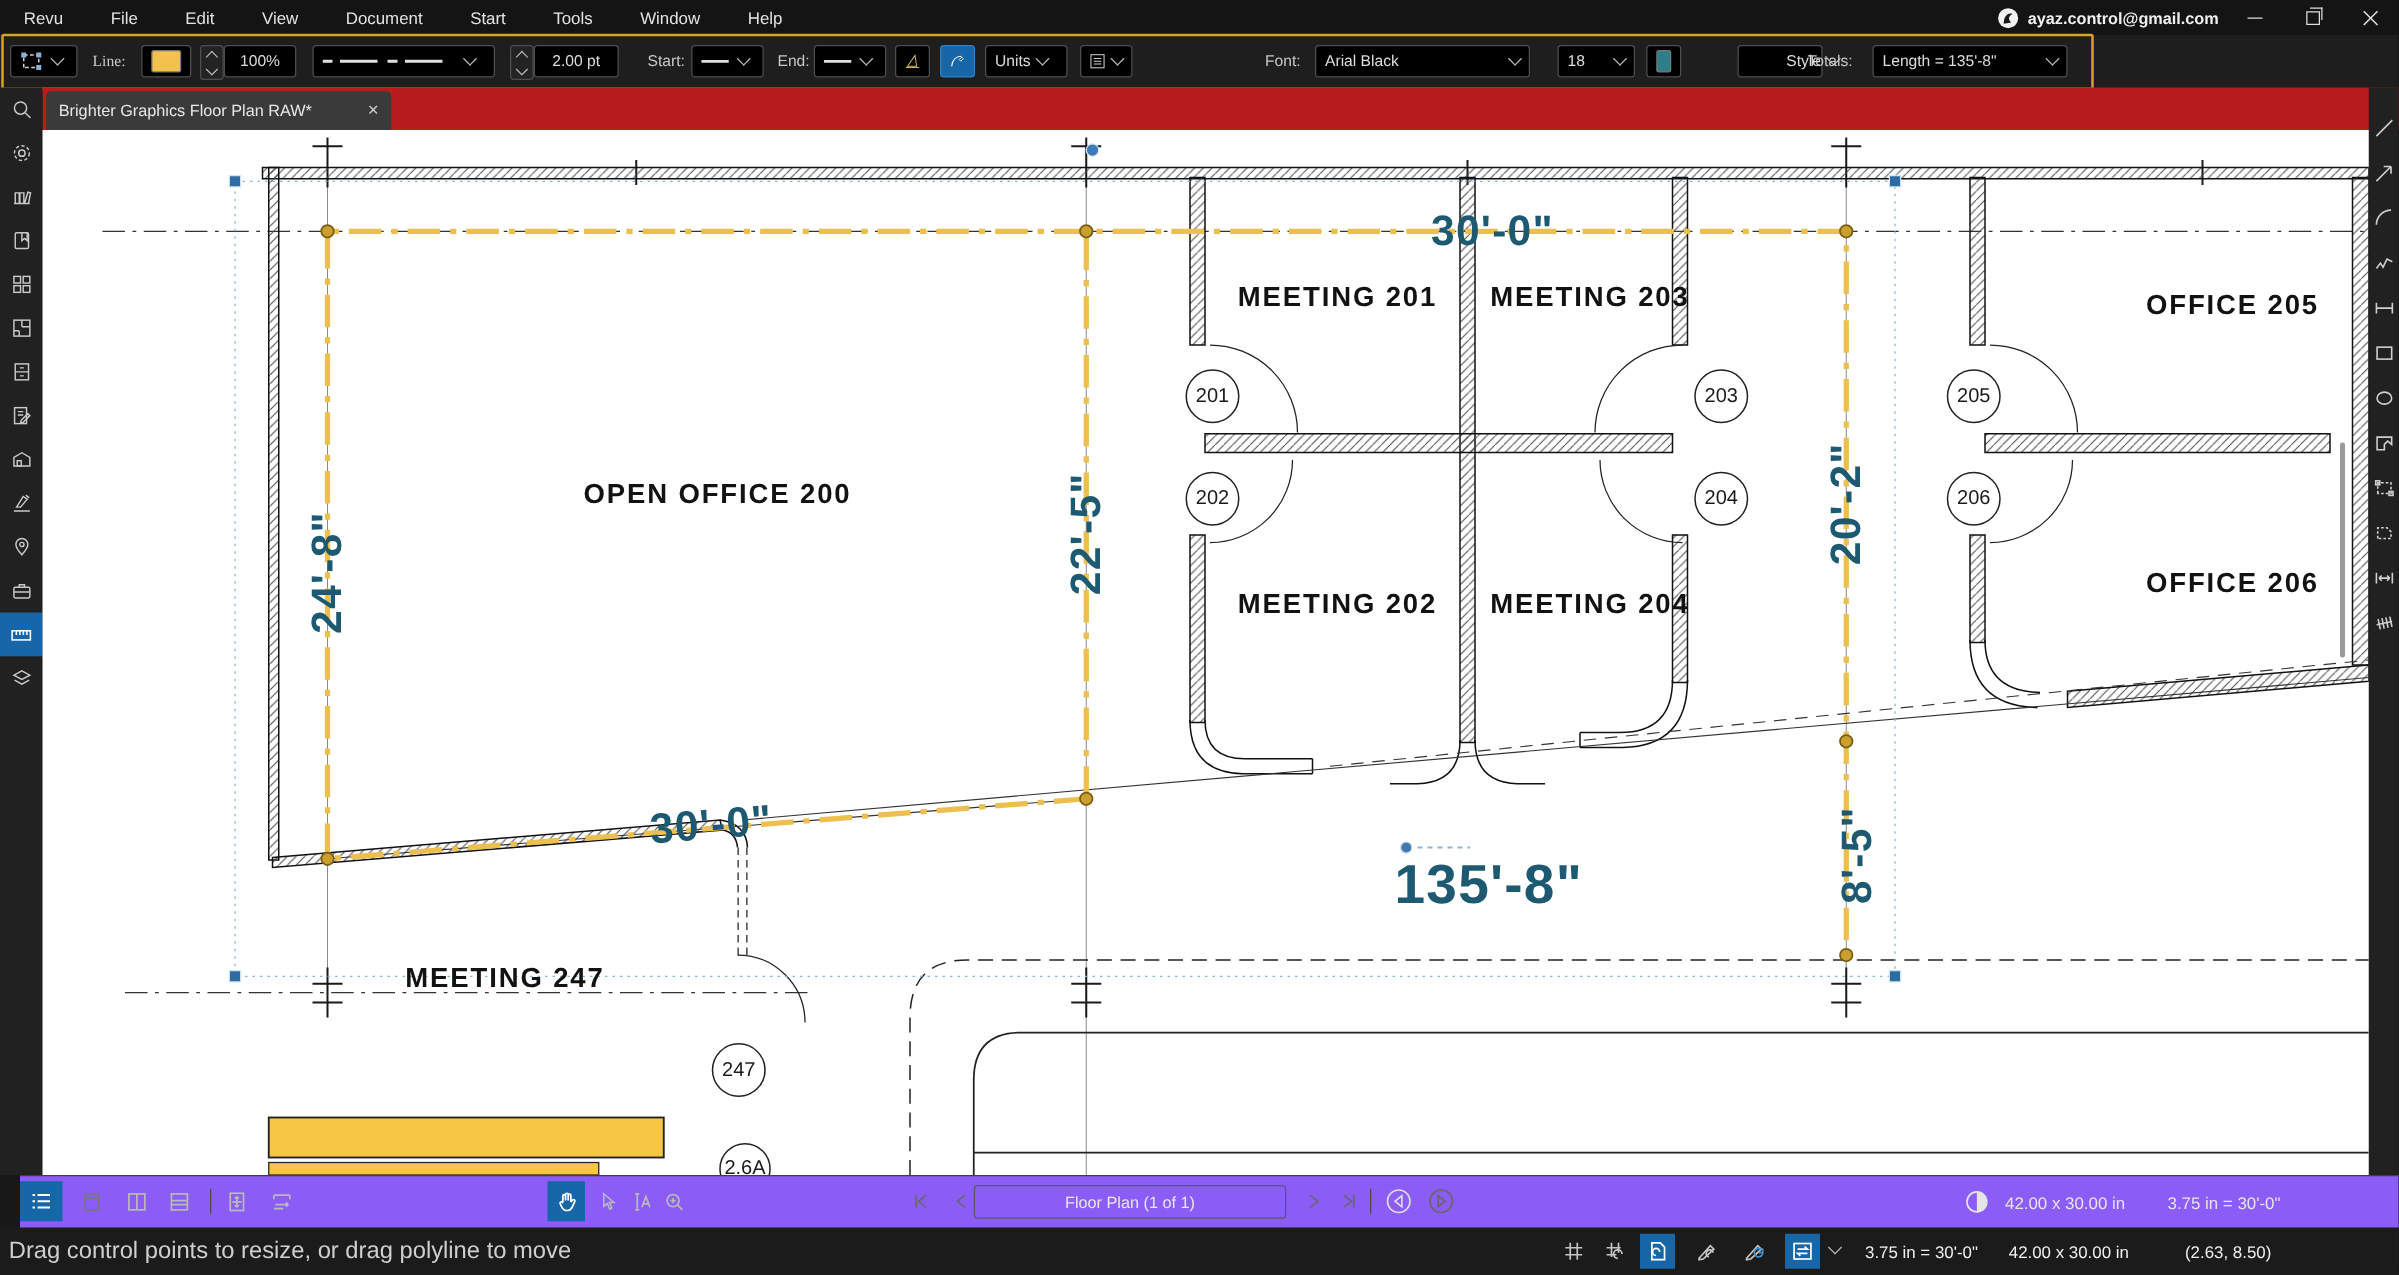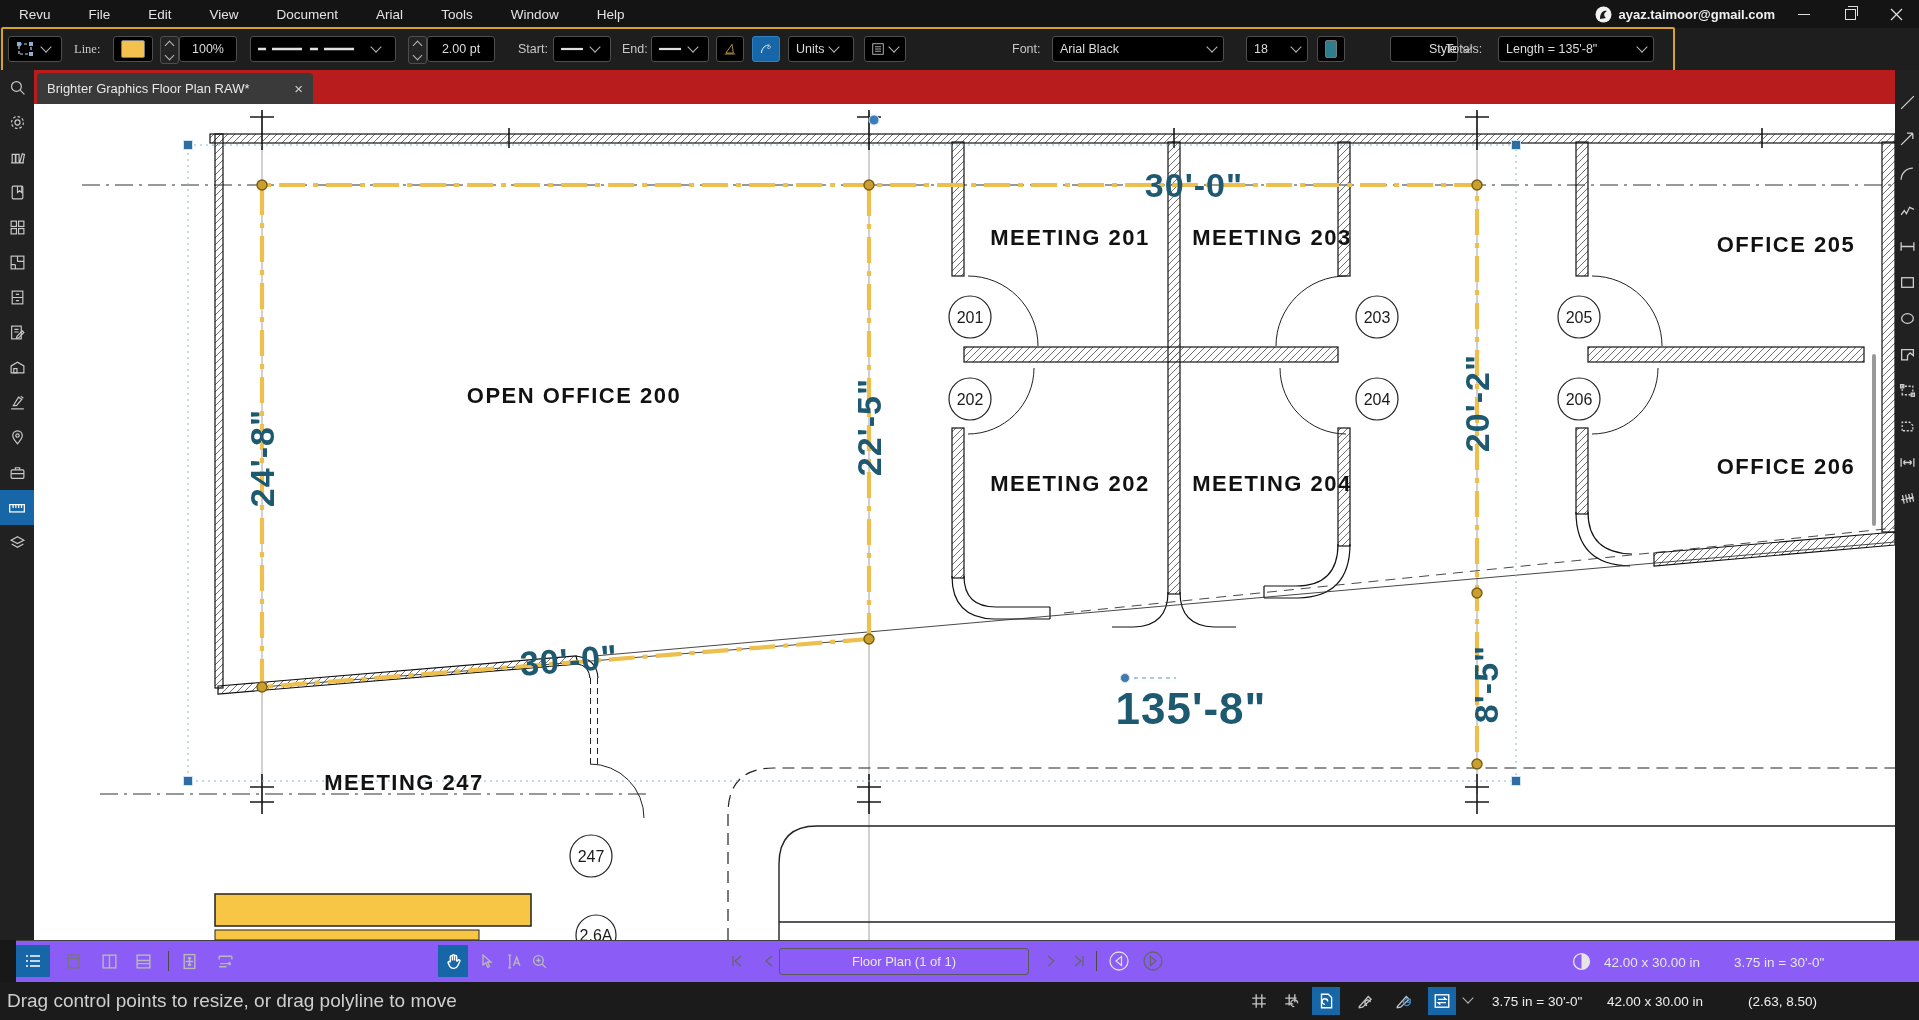--- a/index.html
+++ b/index.html
@@ -63,30 +63,30 @@
 <body>
 
 <div id="app">
 
   <div class="menubar">
     <span class="mi">Revu</span>
     <span class="mi">File</span>
     <span class="mi">Edit</span>
     <span class="mi">View</span>
     <span class="mi">Document</span>
-    <span class="mi">Arial</span>
+    <span class="mi">Start</span>
     <span class="mi">Tools</span>
     <span class="mi">Window</span>
     <span class="mi">Help</span>
     <div class="acct">
       <svg width="17" height="17" viewBox="0 0 17 17">
           <circle cx="8.5" cy="8.5" r="8" fill="#f2f2f2"></circle>
           <path d="M5,13 C5,6 9,4 12,5 C9,7 8,9 11,12 Z" fill="#1a1a1a"></path>
         </svg>
-      <span>ayaz.taimoor@gmail.com</span>
+      <span>ayaz.control@gmail.com</span>
     </div>
     <div class="winbtns">
       <div class="winbtn">
           <div style="width:12px;border-top:1.4px solid #ddd;"></div>
         </div>
       <div class="winbtn">
           <div class="restore-sq"></div>
         </div>
       <div class="winbtn">
           <svg width="13" height="13" viewBox="0 0 13 13">

